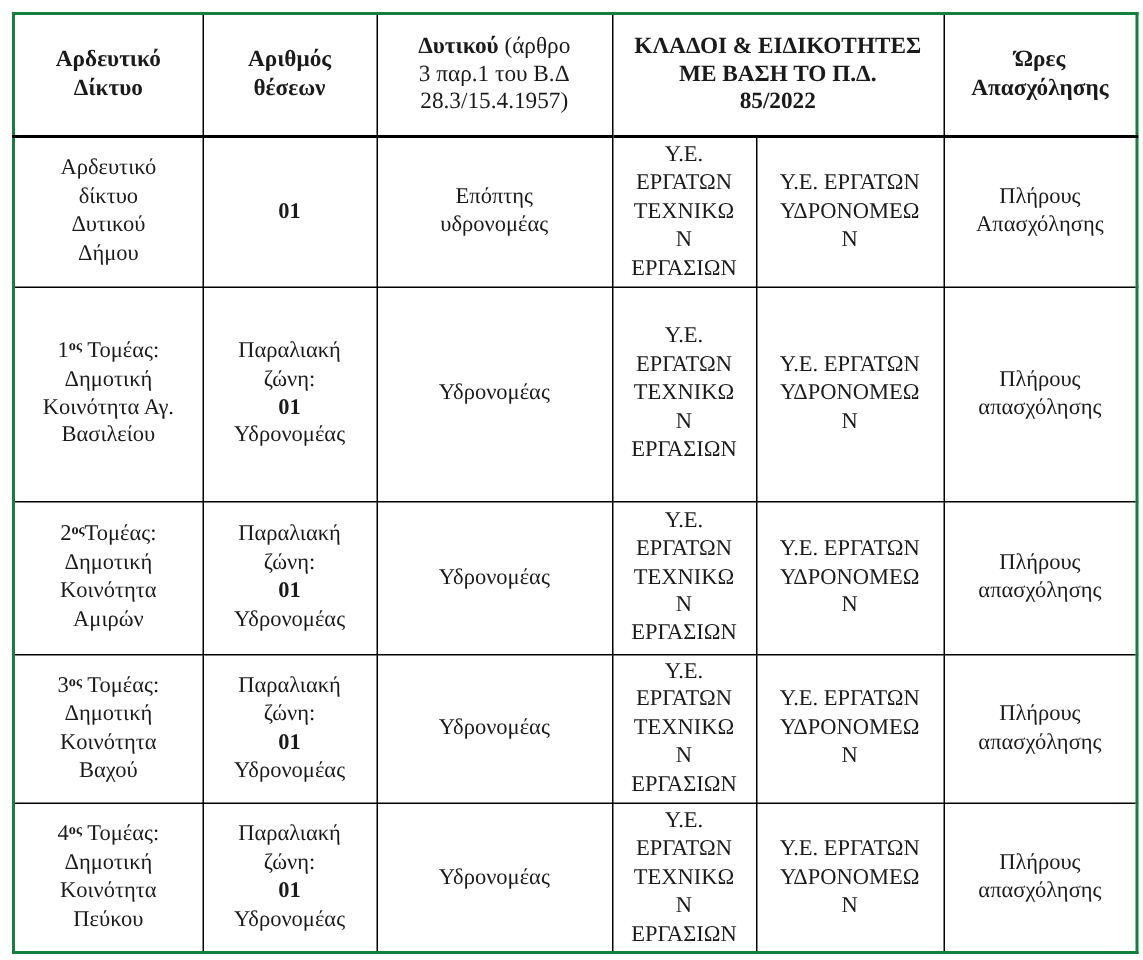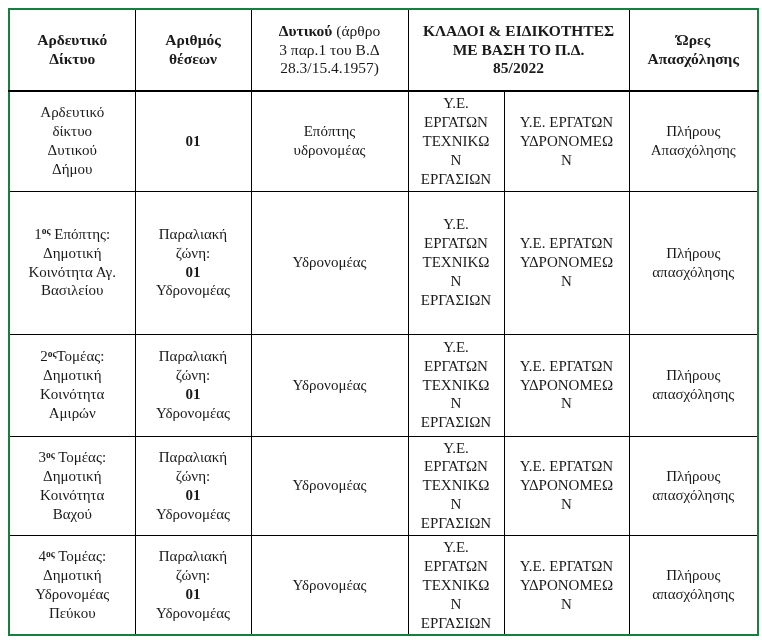--- a/index.html
+++ b/index.html
@@ -116,21 +116,21 @@
 ΥΔΡΟΝΟΜΕΩ
 Ν</div>
         </td>
       <td>
           <div class="cell-text">Πλήρους
 Απασχόλησης</div>
         </td>
     </tr>
     <tr>
       <td>
-          <div class="cell-text"><span>1</span><sup class="ord">ος</sup><span> Επόπτης:
+          <div class="cell-text"><span>1</span><sup class="ord">ος</sup><span> Τομέας:
 Δημοτική
 Κοινότητα Αγ.
 Βασιλείου</span></div>
         </td>
       <td>
           <div class="cell-text"><div class="part">Παραλιακή
 ζώνη:</div><div class="part bold">01</div><div class="part">Υδρονομέας</div></div>
         </td>
       <td>
           <div class="cell-text">Υδρονομέας</div>
@@ -211,21 +211,21 @@
         </td>
       <td>
           <div class="cell-text">Πλήρους
 απασχόλησης</div>
         </td>
     </tr>
     <tr>
       <td>
           <div class="cell-text"><span>4</span><sup class="ord">ος</sup><span> Τομέας:
 Δημοτική
-Υδρονομέας
+Κοινότητα
 Πεύκου</span></div>
         </td>
       <td>
           <div class="cell-text"><div class="part">Παραλιακή
 ζώνη:</div><div class="part bold">01</div><div class="part">Υδρονομέας</div></div>
         </td>
       <td>
           <div class="cell-text">Υδρονομέας</div>
         </td>
       <td>

